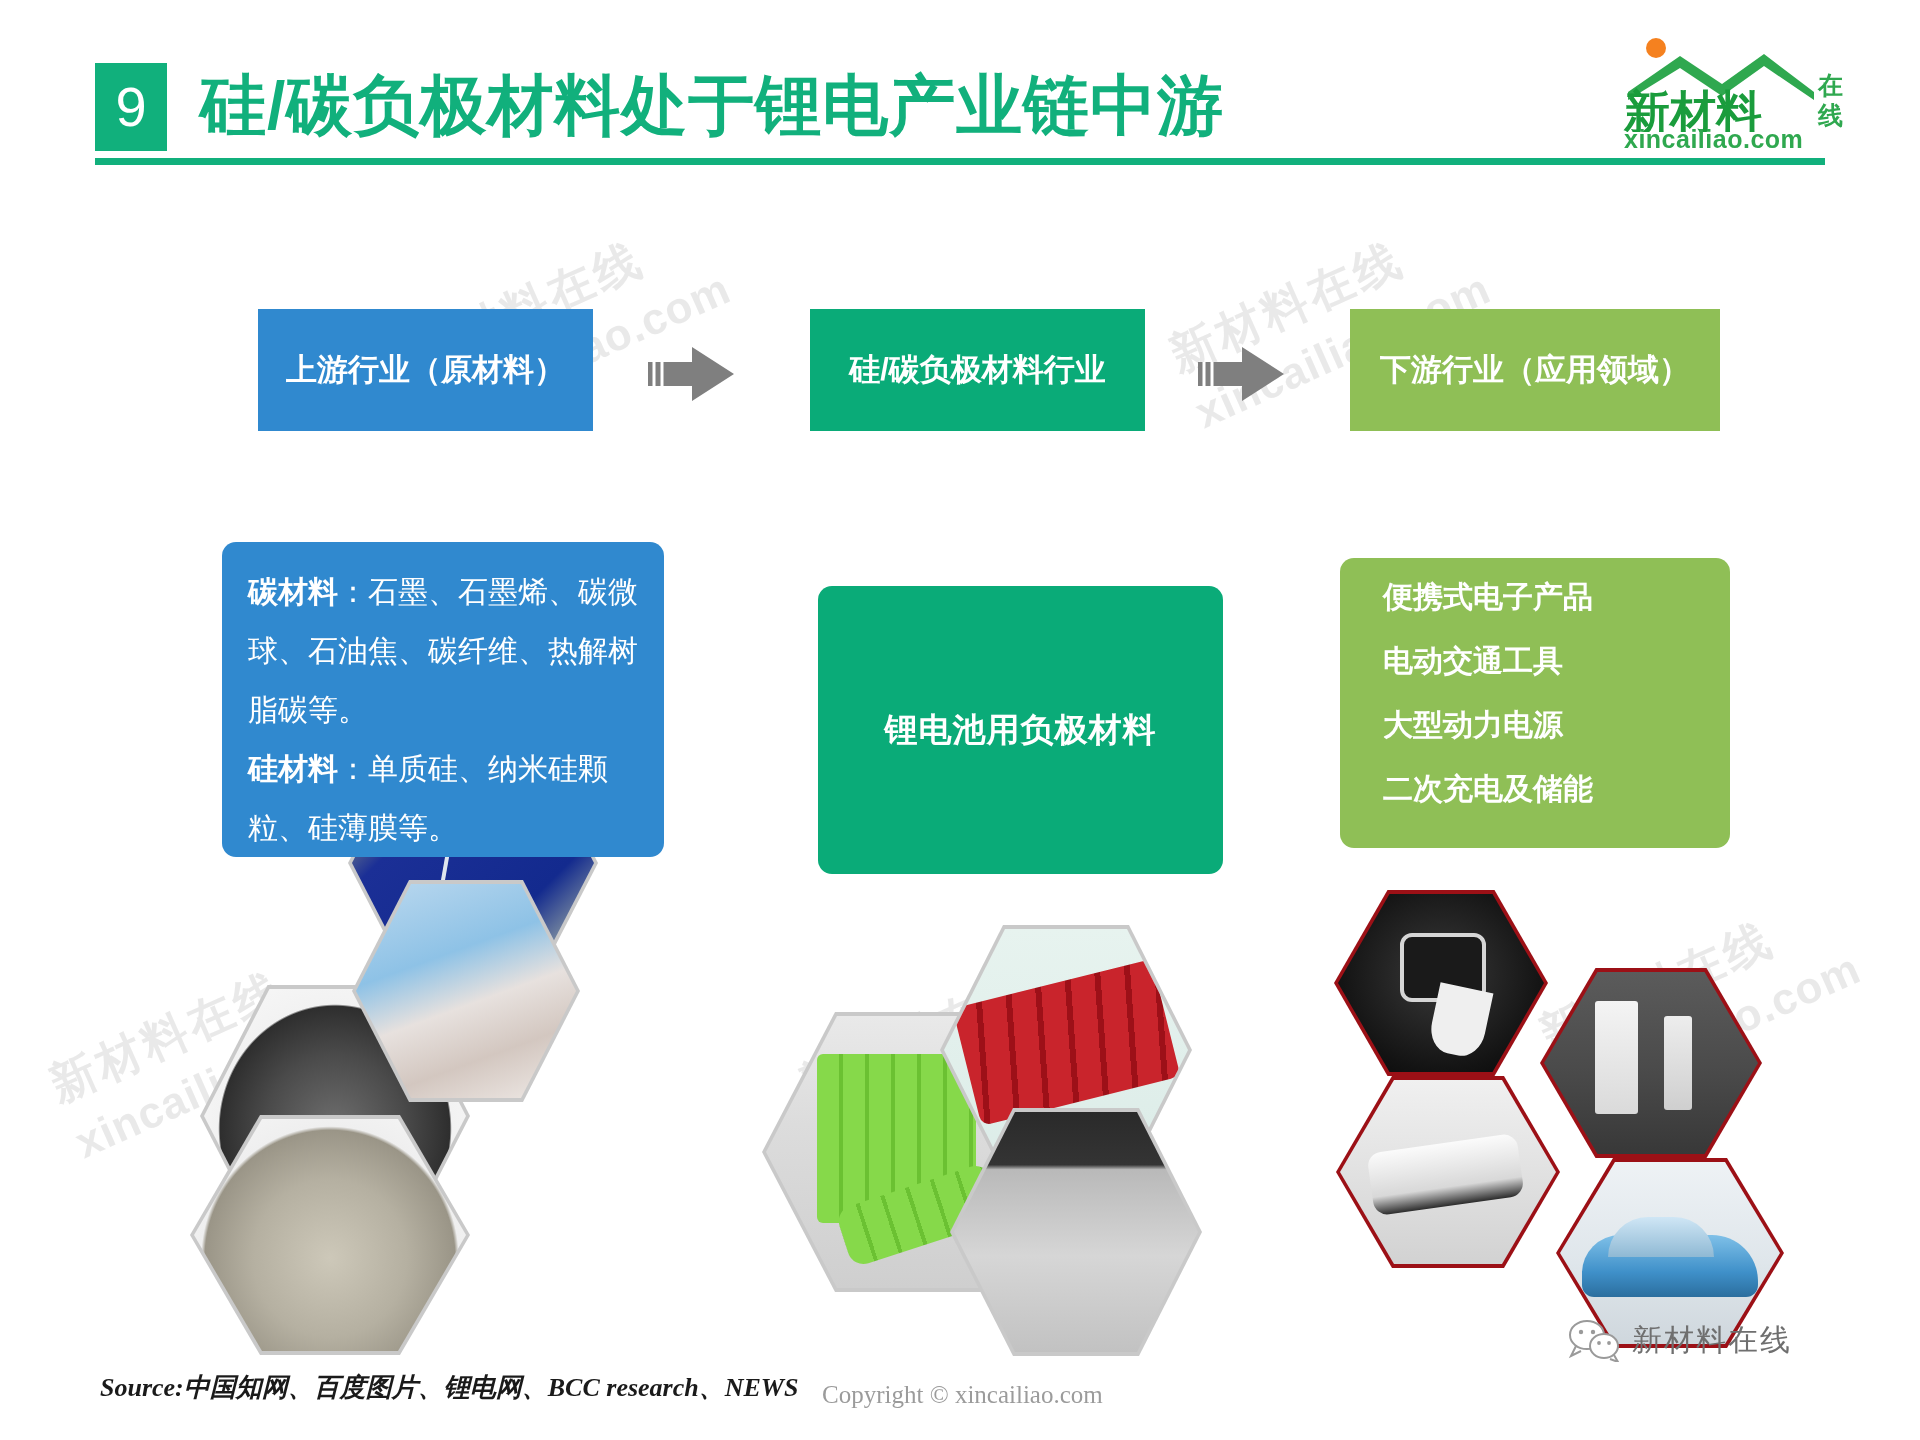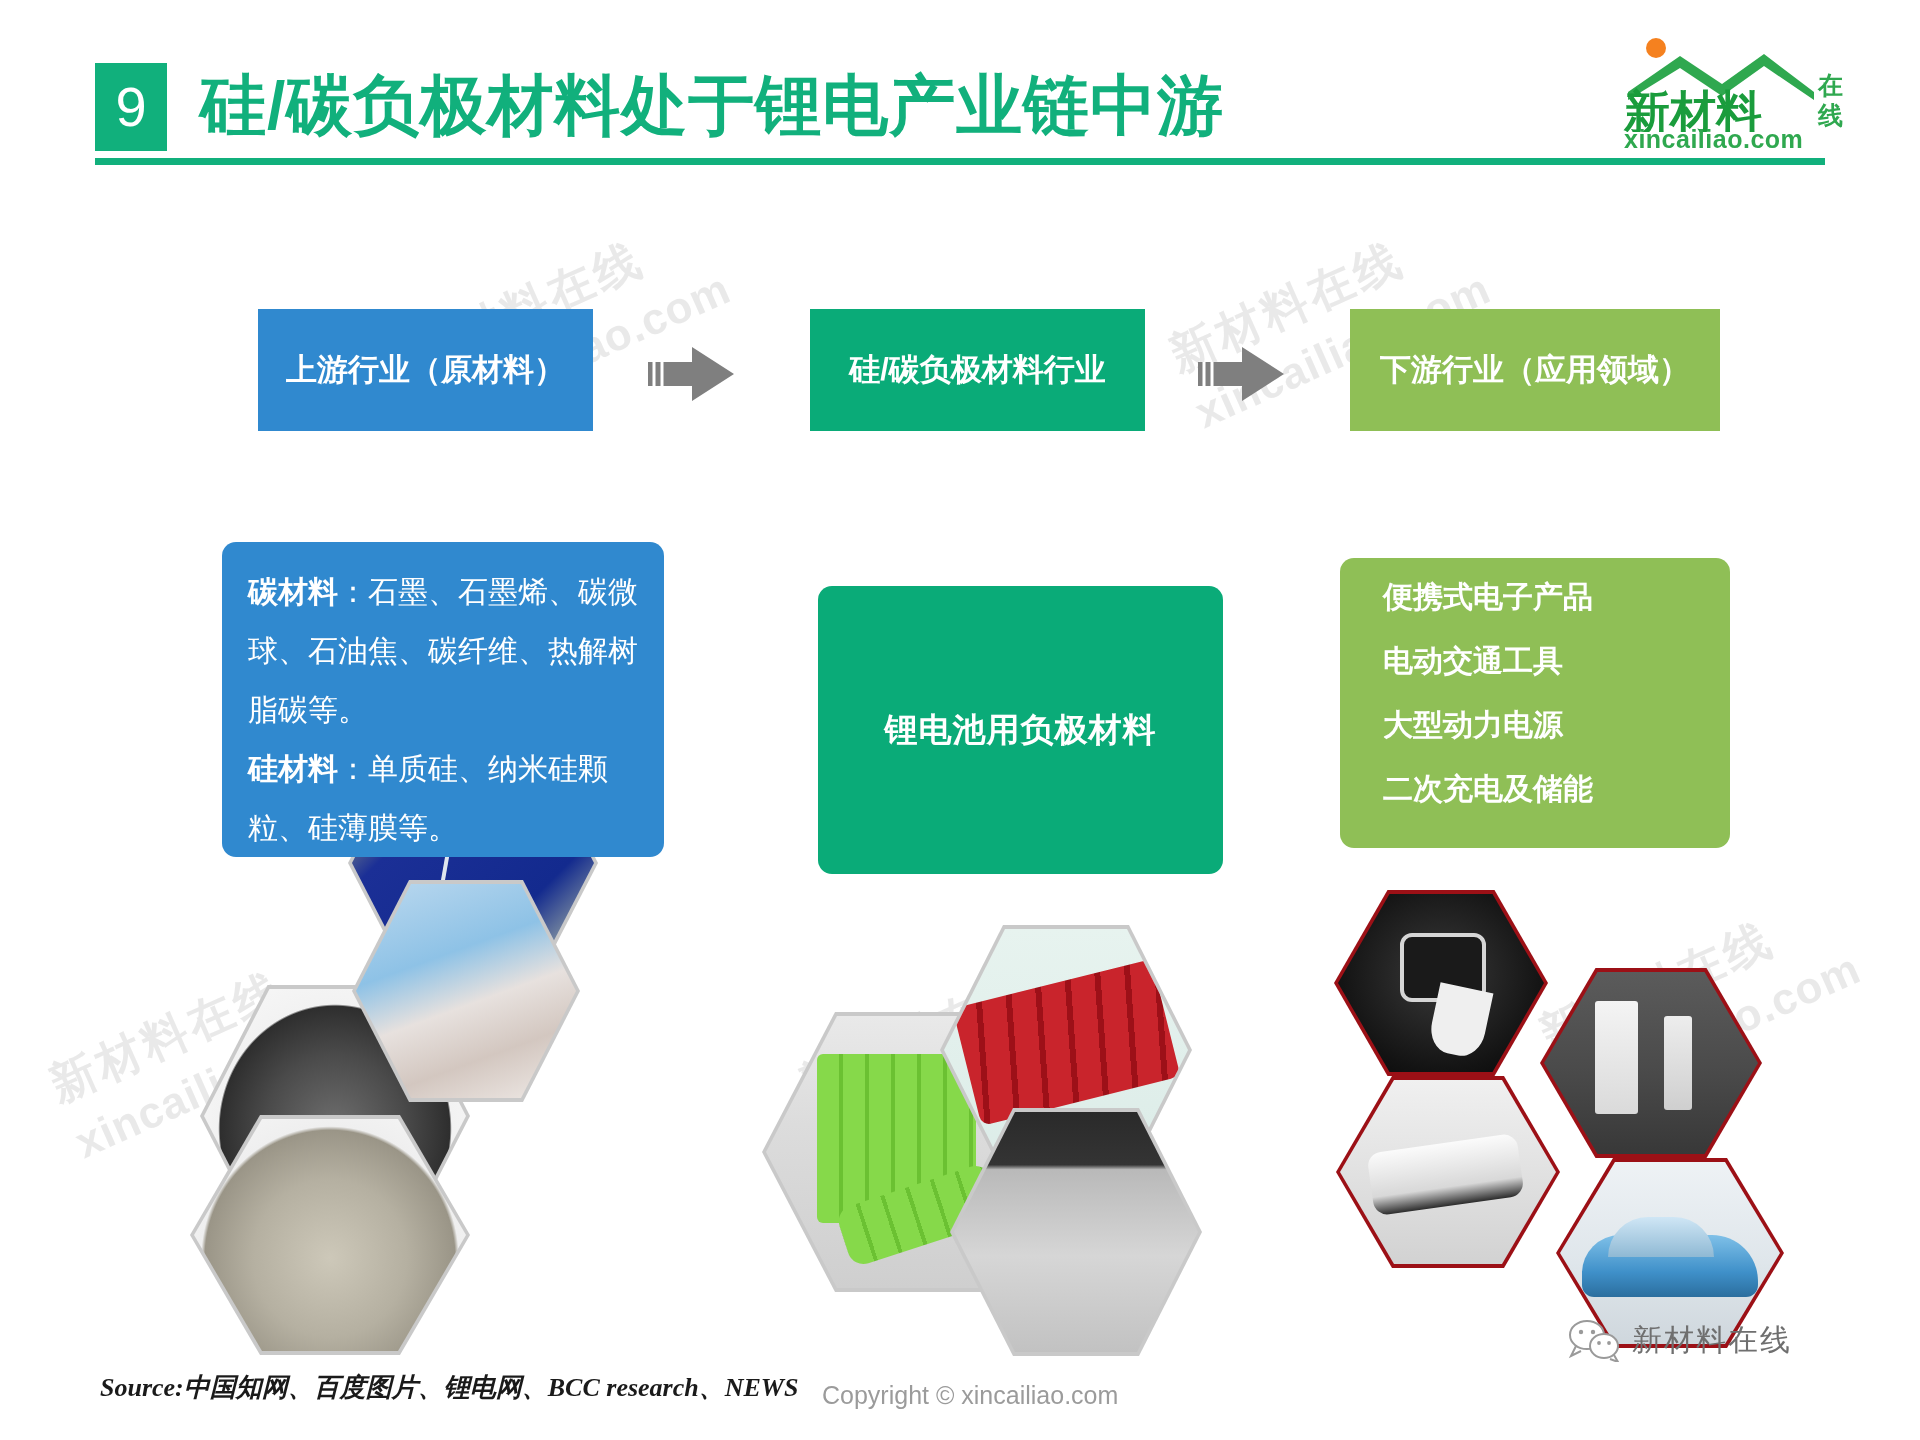--- a/index.html
+++ b/index.html
@@ -164,21 +164,21 @@
   }
 
   
   .source {
     position:absolute; left:100px; top:1370px; z-index:6;
     font-family:"Liberation Serif", serif; font-style:italic; font-weight:700;
     font-size:26px; color:#1a1a1a; white-space:nowrap;
   }
   .copyright {
     position:absolute; left:822px; top:1381px; z-index:6;
-    font-family:Liberation Sans, sans-serif;
+    font-family:Liberation Serif, serif;
     font-size:25px; color:#9b9b9b; white-space:nowrap;
   }
   .wechat {
     position:absolute; left:1568px; top:1318px; z-index:6;
     display:flex; align-items:center; gap:12px;
   }
   .wechat .label {
     font-size:30px; color:#6f6f6f; letter-spacing:2px;
   }
 </style>

